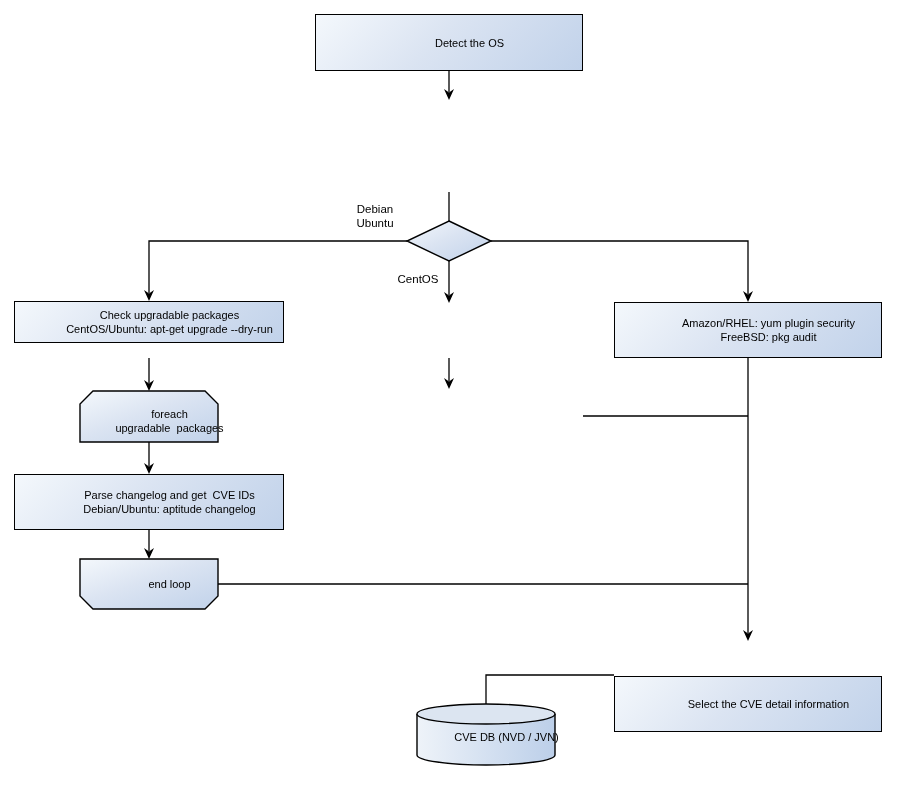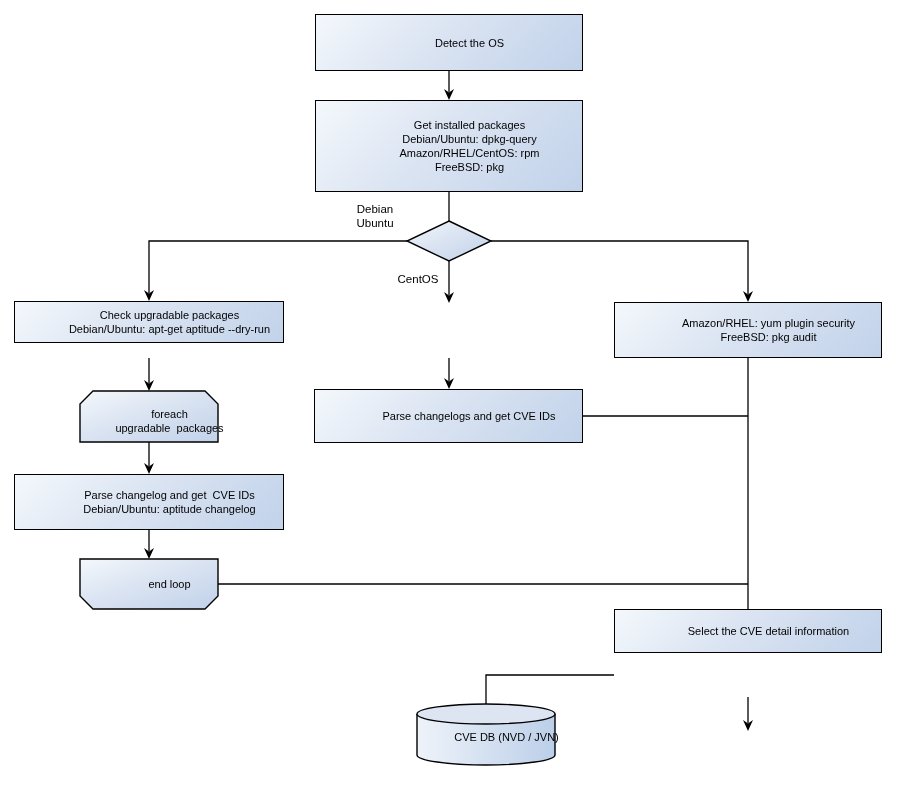--- a/index.html
+++ b/index.html
@@ -96,57 +96,48 @@
     <g>
       <path d="M417,714 L417,755 A69,10 0 0 0 555,755 L555,714" fill="url(#gCyl)" stroke="#000000" stroke-width="1.4"></path>
       <ellipse cx="486" cy="714" rx="69" ry="10" fill="#dce5f1" stroke="#000000" stroke-width="1.4"></ellipse>
     </g>
   </svg>
 
   <div class="node" style="left:315px;top:14px;width:268px;height:57px">
     <div class="line">Detect the OS</div>
   </div>
 
-  <div class="node" style="left:315px;top:100px;width:268px;height:92px">
-    <div class="line">Get installed packages</div>
-    <div class="line">Debian/Ubuntu: dpkg-query</div>
-    <div class="line">Amazon/RHEL/CentOS: rpm</div>
-    <div class="line">FreeBSD: pkg</div>
-  </div>
 
   <div class="node" style="left:14px;top:301px;width:270px;height:42px">
     <div class="line">Check upgradable packages</div>
-    <div class="line">Debian/Ubuntu: apt-get aptitude --dry-run</div>
+    <div class="line">CentOS/Ubuntu: apt-get upgrade --dry-run</div>
   </div>
 
   <div class="node plain" style="left:80px;top:391px;width:138px;height:59px">
     <div class="line">foreach</div>
     <div class="line">upgradable  packages</div>
   </div>
 
   <div class="node" style="left:14px;top:474px;width:270px;height:56px">
     <div class="line">Parse changelog and get  CVE IDs</div>
     <div class="line">Debian/Ubuntu: aptitude changelog</div>
   </div>
 
   <div class="node plain" style="left:80px;top:559px;width:138px;height:50px">
     <div class="line">end loop</div>
   </div>
 
 
-  <div class="node" style="left:314px;top:389px;width:269px;height:54px">
-    <div class="line">Parse changelogs and get CVE IDs</div>
-  </div>
 
   <div class="node" style="left:614px;top:302px;width:268px;height:56px">
     <div class="line">Amazon/RHEL: yum plugin security</div>
     <div class="line">FreeBSD: pkg audit</div>
   </div>
 
-  <div class="node" style="left:614px;top:609px;width:268px;height:44px">
+  <div class="node" style="left:614px;top:676px;width:268px;height:56px">
     <div class="line">Select the CVE detail information</div>
   </div>
 
 
   <div class="node plain" style="left:417px;top:726px;width:138px;height:22px">
     <div class="line">CVE DB (NVD / JVN)</div>
   </div>
 
   <div class="edge-label" style="left:340px;top:202px;width:70px">
     <div class="line">Debian</div>

